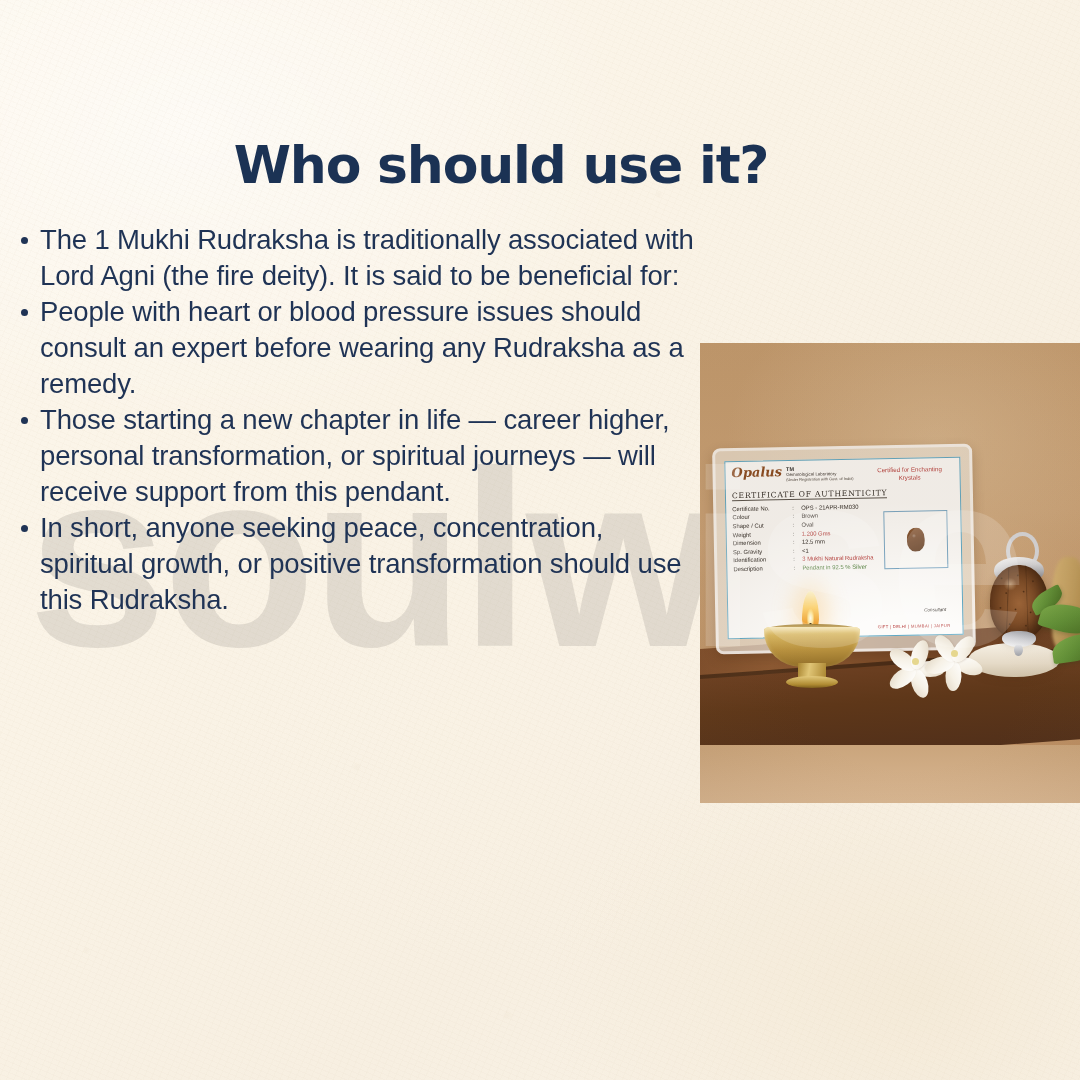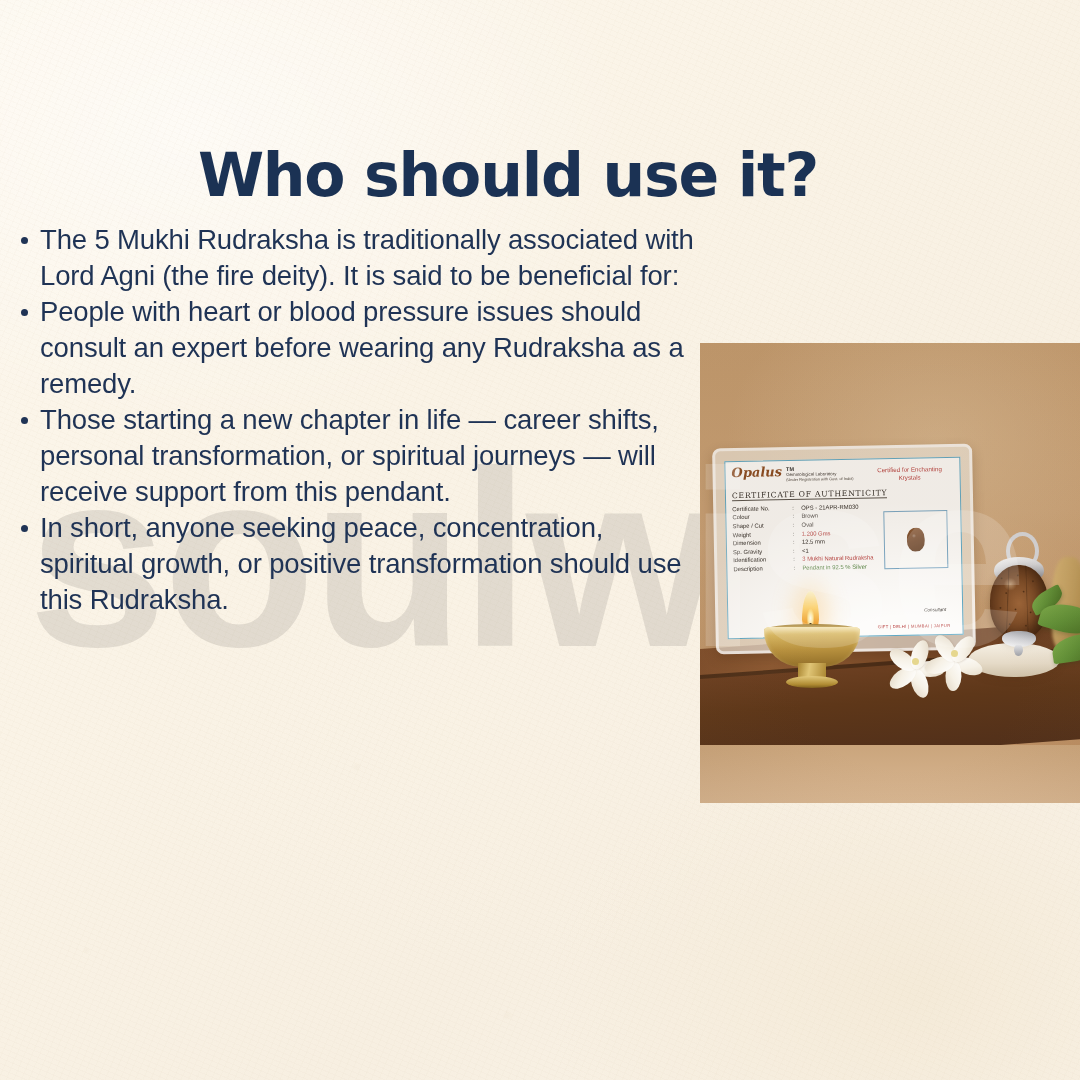--- a/index.html
+++ b/index.html
@@ -57,25 +57,25 @@
     color: rgba(130,127,122,0.20);
     white-space: nowrap;
     overflow: hidden;
     pointer-events: none;
     user-select: none;
   }
 
   
   #title {
     position: absolute;
-    left: 7px;
+    left: 0;
     top: 100px;
     width: 1002px;
     text-align: center;
-    font-size: 60px;
+    font-size: 52px;
     font-weight: 700;
     letter-spacing: -1.2px;
     color: #1b3254;
     font-family: "DejaVu Sans", sans-serif;
   }
 
   
   #bullets {
     position: absolute;
     left: 14px;
@@ -507,23 +507,23 @@
 
 <div id="page">
 
   <div id="grain"></div>
 
   <div id="watermark">soulwise</div>
 
   <h1 id="title">Who should use it?</h1>
 
   <ul id="bullets">
-    <li>The 5 Mukhi Rudraksha is traditionally associated with Lord Agni (the fire deity). It is said to be beneficial for:</li>
+    <li>The 1 Mukhi Rudraksha is traditionally associated with Lord Agni (the fire deity). It is said to be beneficial for:</li>
     <li>People with heart or blood pressure issues should consult an expert before wearing any Rudraksha as a remedy.</li>
-    <li>Those starting a new chapter in life — career shifts, personal transformation, or spiritual journeys — will receive support from this pendant.</li>
+    <li>Those starting a new chapter in life — career higher, personal transformation, or spiritual journeys — will receive support from this pendant.</li>
     <li>In short, anyone seeking peace, concentration, spiritual growth, or positive transformation should use this Rudraksha.</li>
   </ul>
 
   <div id="photo">
     <div class="wall"></div>
 
     <div class="wood-top"></div>
     <div class="wood-edge"></div>
     <div class="wood-face"></div>
     <div class="floor"></div>

